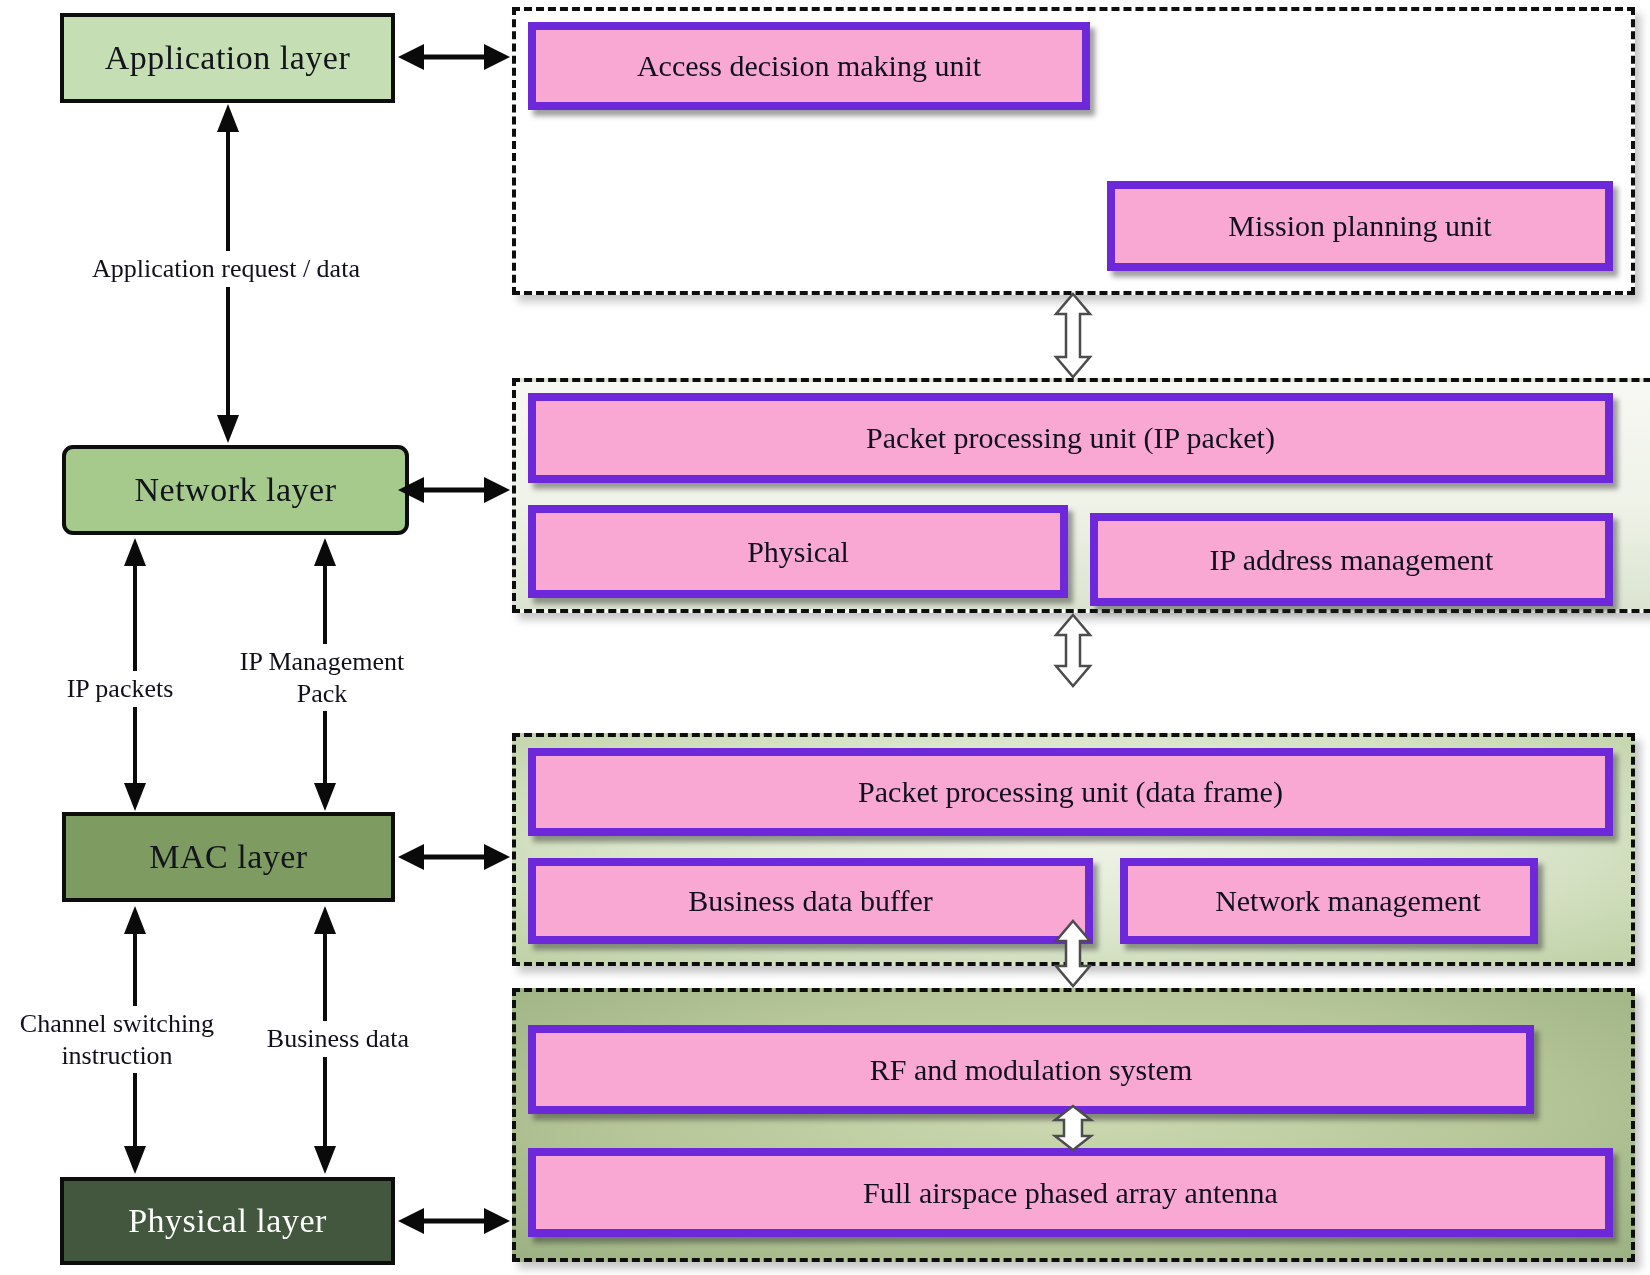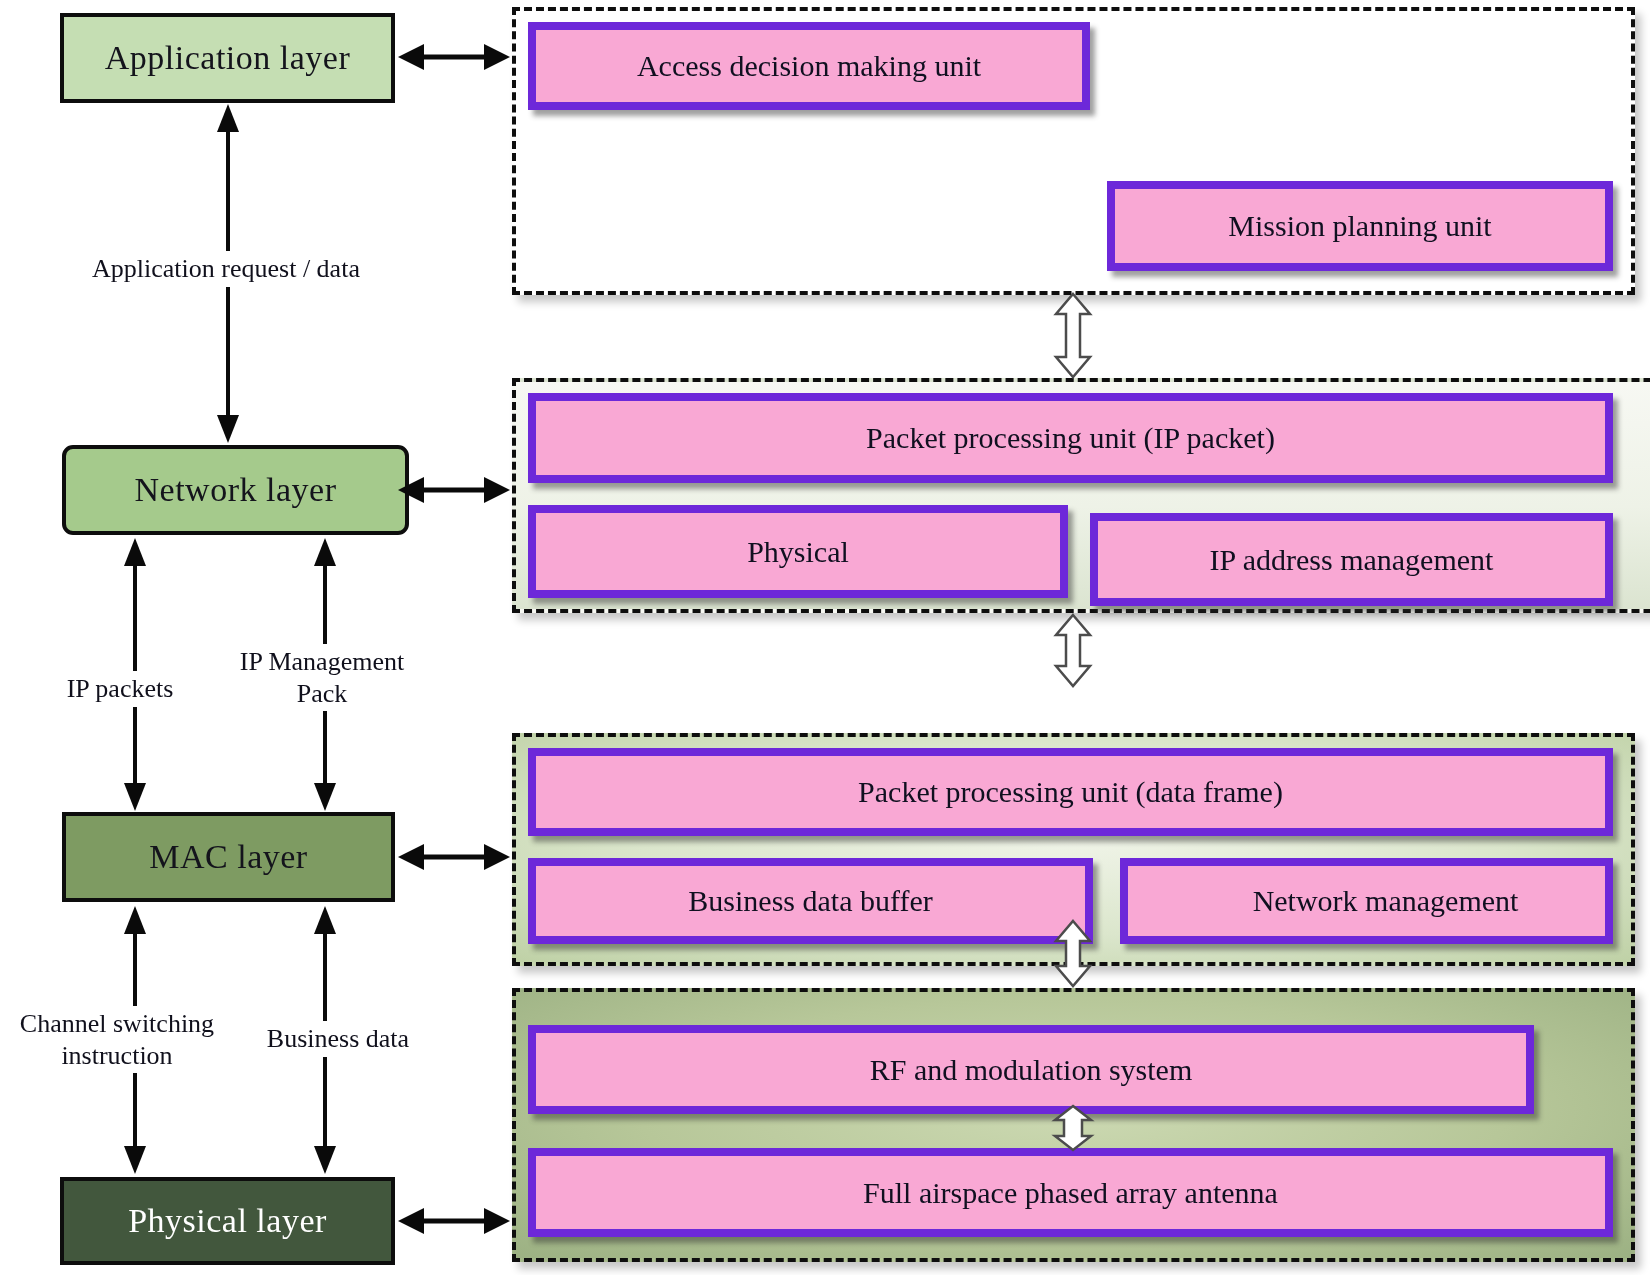--- a/index.html
+++ b/index.html
@@ -49,21 +49,21 @@
   #box-channel { left:591px; top:11px;  width:506px;  height:88px; }
   #box-datam   { left:12px;  top:154px; width:562px;  height:90px; }
   #box-mission { left:591px; top:154px; width:506px;  height:90px;margin-top:16px; }
   
   #box-ppu-ip  { left:12px;  top:11px;  width:1085px; height:90px; }
   #box-routing { left:12px;  top:123px; width:540px;  height:93px; }
   #box-ipaddr  { left:574px; top:123px; width:523px;  height:93px;margin-top:8px; }
   
   #box-ppu-df  { left:12px;  top:11px;  width:1085px; height:88px; }
   #box-bdb     { left:12px;  top:121px; width:565px;  height:86px; }
-  #box-netmgmt { left:604px; top:121px; width:493px;  height:86px;padding-left:48px; }
+  #box-netmgmt { left:604px; top:121px; width:418px;  height:86px;padding-left:48px; }
   
   #box-rf      { left:12px;  top:33px;  width:1006px; height:89px; }
   #box-antenna { left:12px;  top:156px; width:1085px; height:89px; }
 
   
   .overlay {
     position:absolute; left:0; top:0; width:1650px; height:1275px;
     z-index:3; pointer-events:none;
   }
   .overlay line.thick { stroke:#0a0a0a; stroke-width:5; }

